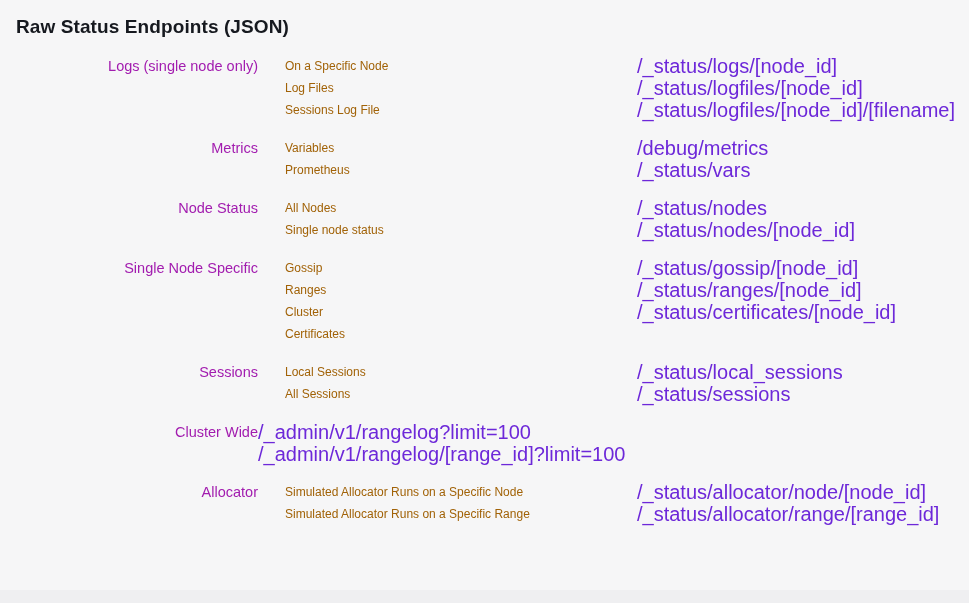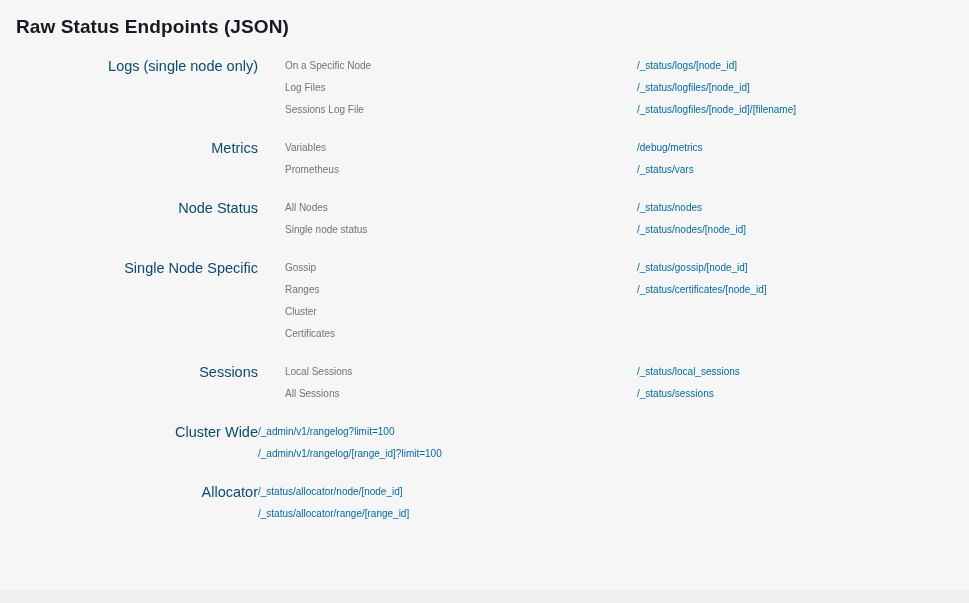--- a/index.html
+++ b/index.html
@@ -33,48 +33,48 @@
     row-gap: 16px;
   }
   .section {
     display: flex;
     align-items: flex-start;
   }
   .category {
     width: 242px;
     flex: 0 0 242px;
     text-align: right;
-    color: #0c4a6e;
+    color: #a21caf;
     font-size: 14.5px;
     line-height: 22px;
     white-space: nowrap;
   }
   .links-col {
     width: 352px;
     flex: 0 0 352px;
     margin-left: 27px;
     display: flex;
     flex-direction: column;
   }
   .paths-col {
     display: flex;
     flex-direction: column;
   }
   .endpoint-link {
-    color: #737373;
-    font-size: 10px;
+    color: #a16207;
+    font-size: 12px;
     line-height: 22px;
     text-decoration: none;
     white-space: nowrap;
     cursor: pointer;
     align-self: flex-start;
   }
   .endpoint-path {
-    color: #0369a1;
-    font-size: 10px;
+    color: #6d28d9;
+    font-size: 20px;
     line-height: 22px;
     white-space: nowrap;
   }
   .bottom-strip {
     position: absolute;
     left: 0;
     right: 0;
     bottom: 0;
     height: 13px;
     background: #efeff1;
@@ -127,20 +127,21 @@
   <div class="section">
     <div class="category">Single Node Specific</div>
     <div class="links-col">
           <a class="endpoint-link">Gossip</a>
           <a class="endpoint-link">Ranges</a>
           <a class="endpoint-link">Cluster</a>
           <a class="endpoint-link">Certificates</a>
         </div>
     <div class="paths-col">
           <div class="endpoint-path">/_status/gossip/[node_id]</div>
+          <div class="endpoint-path">/_status/ranges/[node_id]</div>
           <div class="endpoint-path">/_status/certificates/[node_id]</div>
         </div>
   </div>
 
   <div class="section">
     <div class="category">Sessions</div>
     <div class="links-col">
           <a class="endpoint-link">Local Sessions</a>
           <a class="endpoint-link">All Sessions</a>
         </div>
@@ -153,20 +154,24 @@
   <div class="section">
     <div class="category">Cluster Wide</div>
     <div class="paths-col">
           <div class="endpoint-path">/_admin/v1/rangelog?limit=100</div>
           <div class="endpoint-path">/_admin/v1/rangelog/[range_id]?limit=100</div>
         </div>
   </div>
 
   <div class="section">
     <div class="category">Allocator</div>
+    <div class="links-col">
+          <a class="endpoint-link">Simulated Allocator Runs on a Specific Node</a>
+          <a class="endpoint-link">Simulated Allocator Runs on a Specific Range</a>
+        </div>
     <div class="paths-col">
           <div class="endpoint-path">/_status/allocator/node/[node_id]</div>
           <div class="endpoint-path">/_status/allocator/range/[range_id]</div>
         </div>
   </div>
 </div>
 </div>
 
 <div class="bottom-strip"></div>
 

